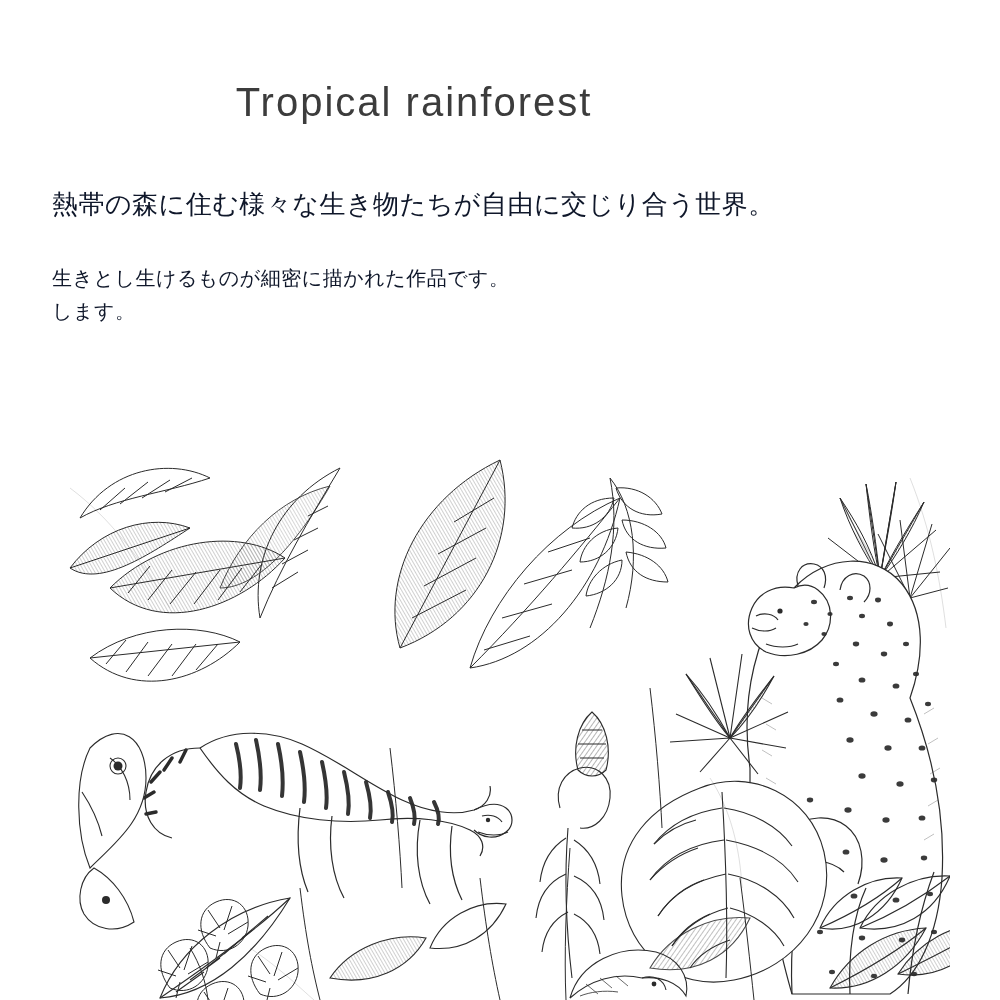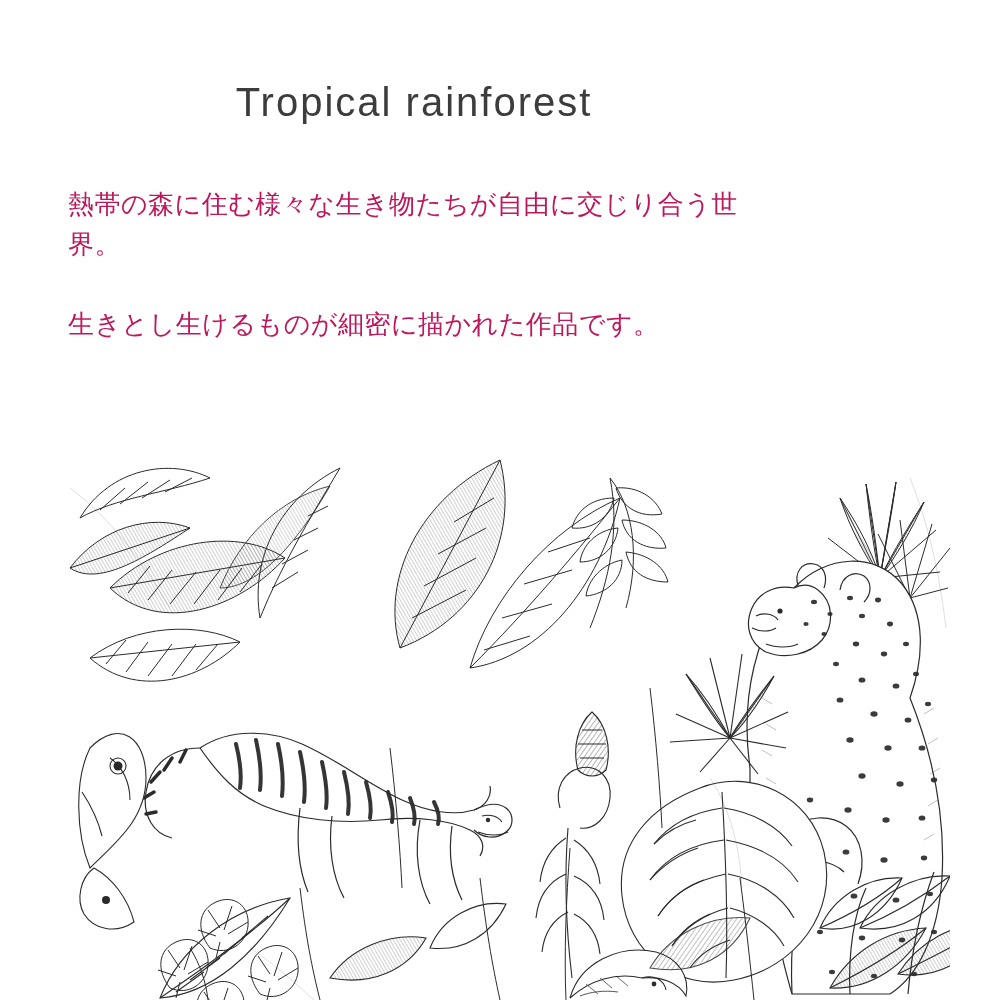--- a/index.html
+++ b/index.html
@@ -25,31 +25,31 @@
     font-size: 40px;
     font-weight: 400;
     letter-spacing: 2px;
     color: #3c3c3c;
     margin: 0;
     padding-top: 78px;
     line-height: 1.2;
   }
   .body-copy {
     margin: 0;
-    padding: 0 68px;
-    color: #be185d;
+    padding: 0 52px;
+    color: #0f172a;
   }
   .lead {
     font-size: 26px;
     line-height: 1.55;
     margin-top: 58px;
     letter-spacing: 0.5px;
   }
   .para {
-    font-size: 26px;
+    font-size: 20px;
     line-height: 1.62;
     margin-top: 38px;
     letter-spacing: 0.5px;
   }
   .para .line {
     display: block;
     white-space: nowrap;
   }
   .artwork {
     position: absolute;
@@ -70,20 +70,21 @@
 <body>
 
 <div class="page">
 
   <h1 class="title">Tropical rainforest</h1>
 
   <div class="body-copy">
     <p class="lead">熱帯の森に住む様々な生き物たちが自由に交じり合う世界。</p>
     <p class="para">
       <span class="line">生きとし生けるものが細密に描かれた作品です。</span>
+      <span class="line">します。</span>
     </p>
   </div>
 
   <div class="artwork">
     <svg viewBox="0 0 900 552" xmlns="http://www.w3.org/2000/svg" aria-hidden="true">
       <defs>
         <pattern id="hatch" width="4" height="4" patternUnits="userSpaceOnUse" patternTransform="rotate(35)">
           <line x1="0" y1="0" x2="0" y2="4" stroke="#2b2b2b" stroke-width="0.7"></line>
         </pattern>
         <pattern id="hatchFine" width="3" height="3" patternUnits="userSpaceOnUse" patternTransform="rotate(-30)">

